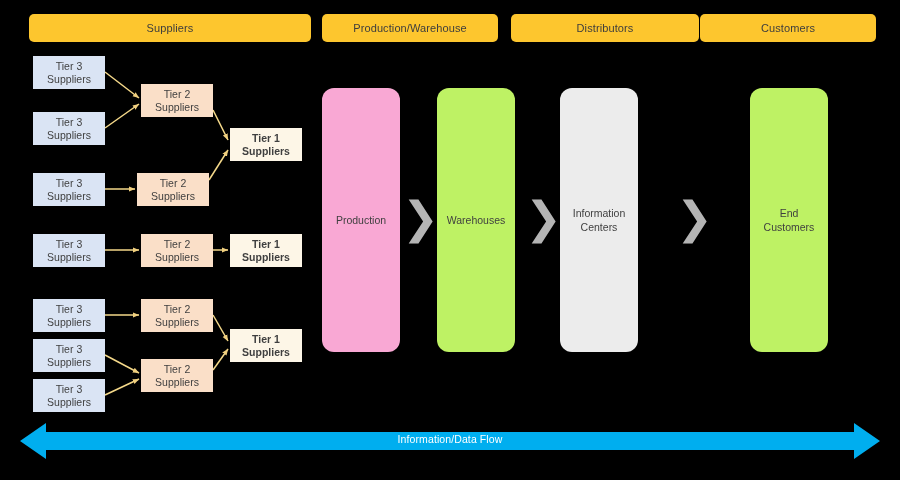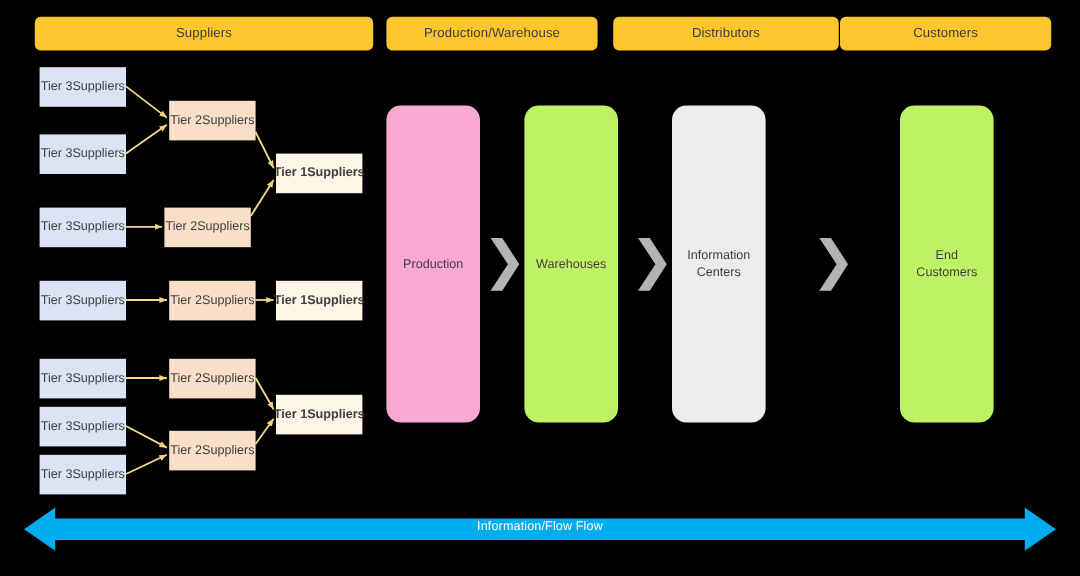--- a/index.html
+++ b/index.html
@@ -28,21 +28,21 @@
     align-items: center;
     justify-content: center;
     letter-spacing: .1px;
   }
 
   
   .node {
     position: absolute;
     border-radius: 0;
     display: flex;
-    flex-direction: row;
+    flex-direction: column;
     align-items: center;
     justify-content: center;
     font-size: 10.5px;
     line-height: 13px;
     color: #3f3f3f;
     text-align: center;
     box-sizing: border-box;
   }
   .node .ln { display: block; white-space: nowrap; }
   .tier3 { background: #dae4f4; }
@@ -232,15 +232,15 @@
 
   <div id="chevrons">
       <div class="chev" style="left: 402px; top: 196px; color: rgb(180, 180, 180);">❯</div>
       <div class="chev" style="left: 525px; top: 196px; color: rgb(180, 180, 180);">❯</div>
       <div class="chev" style="left: 676px; top: 196px; color: rgb(180, 180, 180);">❯</div>
     </div>
 
   <svg class="overlay" id="flow-svg" viewBox="0 0 900 480">
     <polygon id="flow-poly" points="20,441 46,423 46,432 854,432 854,423 880,441 854,459 854,450 46,450 46,459" fill="#00aeef"></polygon>
   </svg>
-  <div class="flow-label">Information/Flow Flow</div>
+  <div class="flow-label">Information/Data Flow</div>
 
 </div>
 
 </body></html>

